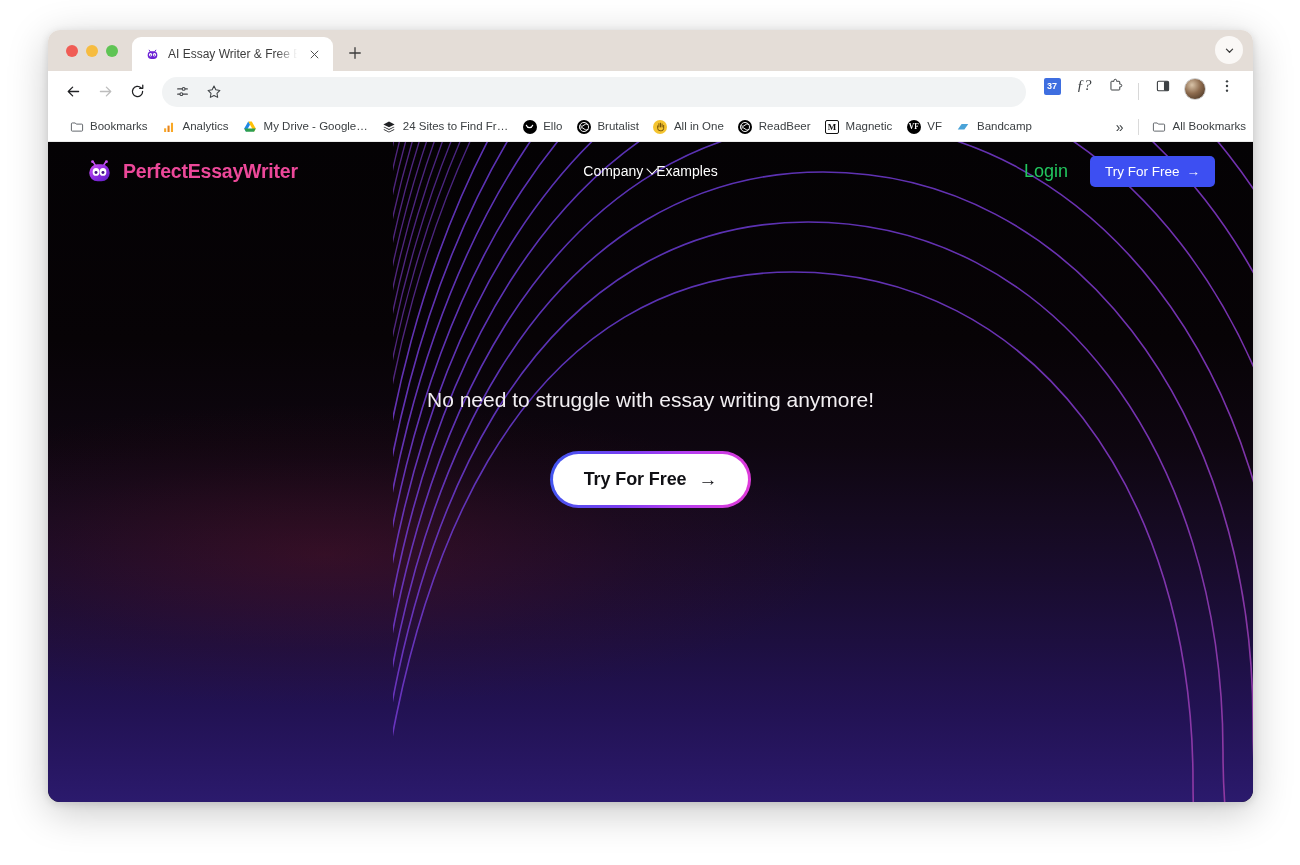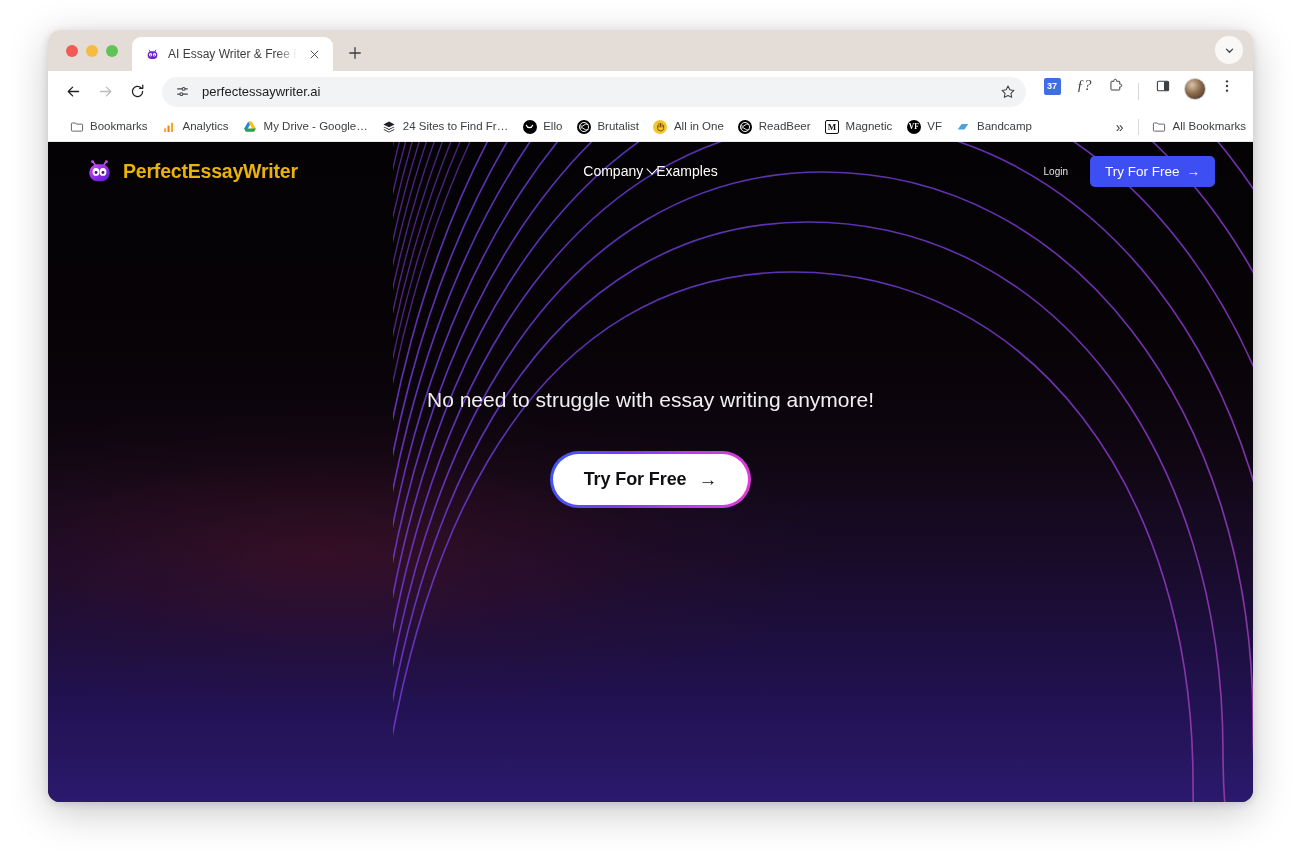--- a/index.html
+++ b/index.html
@@ -258,21 +258,21 @@
     padding: 0 38px 0 38px;
     z-index: 5;
   }
   .brand {
     display: flex;
     align-items: center;
     gap: 10px;
   }
   .brand-mark { width: 27px; height: 27px; flex: none; }
   .brand-text {
-    color: #eab308;
+    color: #ec4899;
     font-size: 19.5px;
     font-weight: bold;
     letter-spacing: -0.2px;
     white-space: nowrap;
   }
   .site-nav {
     position: absolute;
     left: 0; right: 0;
     display: flex;
     justify-content: center;
@@ -295,21 +295,21 @@
     border-bottom: 1.6px solid #ffffff;
     transform: translateY(-2px) rotate(45deg);
   }
   .header-right {
     margin-left: auto;
     display: flex;
     align-items: center;
     gap: 22px;
     z-index: 6;
   }
-  .login-link { color: #e5e5e5; font-size: 10px; white-space: nowrap; }
+  .login-link { color: #22c55e; font-size: 18px; white-space: nowrap; }
   .cta-small {
     background: #3d4ff2;
     color: #ffffff;
     font-size: 13.5px;
     padding: 8px 15px;
     border-radius: 5px;
     white-space: nowrap;
     display: flex;
     align-items: center;
     gap: 7px;
@@ -431,21 +431,20 @@
 
     <div class="omnibox">
       <span class="omnibox-icon">
         <svg viewBox="0 0 20 20" width="15" height="15">
           <path d="M3.5 6.5 H9.5 M13.5 6.5 H16.5" stroke="currentColor" stroke-width="1.4" stroke-linecap="round"></path>
           <circle cx="11.5" cy="6.5" r="1.9" fill="none" stroke="currentColor" stroke-width="1.4"></circle>
           <path d="M3.5 13.5 H6.5 M10.5 13.5 H16.5" stroke="currentColor" stroke-width="1.4" stroke-linecap="round"></path>
           <circle cx="8.5" cy="13.5" r="1.9" fill="none" stroke="currentColor" stroke-width="1.4"></circle>
         </svg>
       </span>
-      <span class="omnibox-url" title="Search Google or type a URL">perfectessaywriter.ai</span>
       <span class="omnibox-star">
         <svg viewBox="0 0 20 20" width="16" height="16">
           <path d="M10 2.6 L12.3 7.3 L17.4 8 L13.7 11.6 L14.6 16.7 L10 14.3 L5.4 16.7 L6.3 11.6 L2.6 8 L7.7 7.3 Z" fill="none" stroke="currentColor" stroke-width="1.3" stroke-linejoin="round"></path>
         </svg>
       </span>
     </div>
 
     <div class="tb-icon">
       <div class="badge-37">37</div>
     </div>

